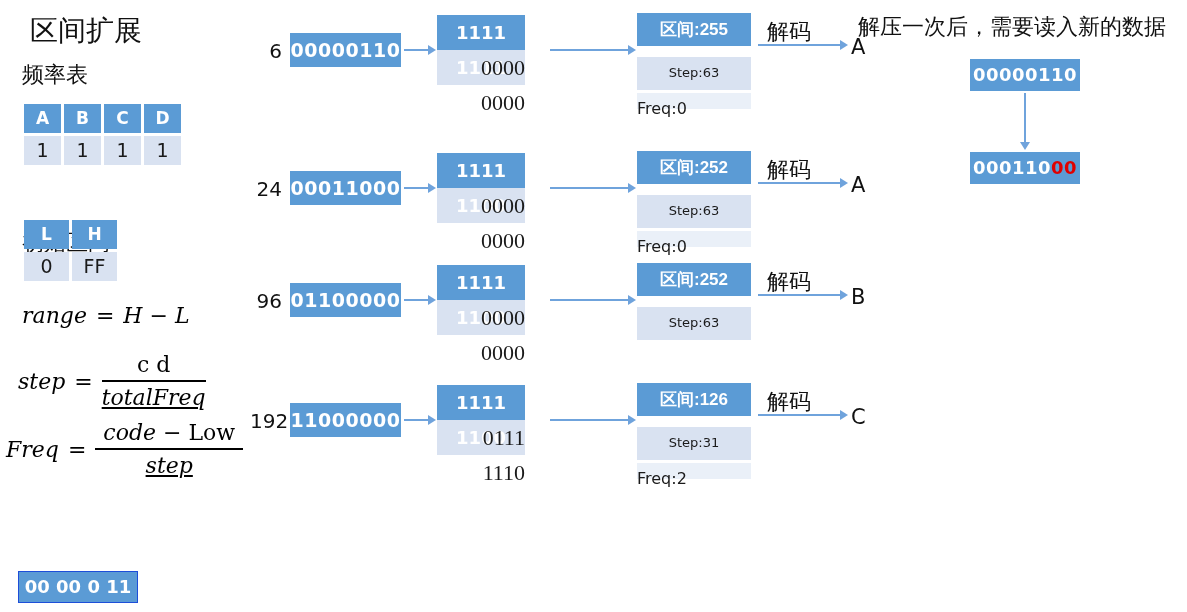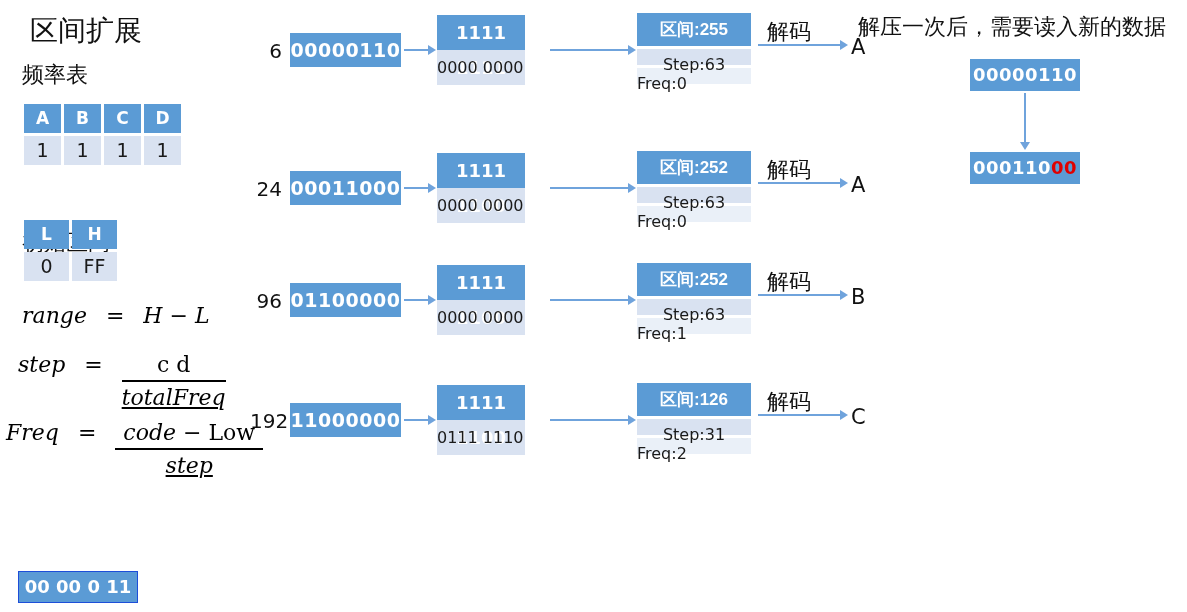--- a/index.html
+++ b/index.html
@@ -22,44 +22,44 @@
   .mini-table .hcell{
     background:#5B9BD5;color:#fff;font-weight:bold;font-size:17px;
     height:29px;line-height:29px;text-align:center;
   }
   .mini-table .vcell{
     background:#D9E2F1;color:#1a1a1a;font-size:19px;
     height:29px;line-height:29px;text-align:center;
   }
 
   
-  .formula{display:flex;gap:19px;font-family:"DejaVu Serif", serif;font-size:22px;color:#000;}
+  .formula{display:flex;align-items:center;gap:9px;font-family:"DejaVu Serif", serif;font-size:22px;color:#000;}
   .f-range{left:22px;top:303px;}
   .f-step{left:18px;top:352px;}
   .f-freq{left:6px;top:420px;}
   .it{font-style:italic;}
   .frac{display:inline-block;text-align:center;vertical-align:middle;}
   .frac .fnum{display:block;border-bottom:2px solid #000;padding:0 8px 3px 8px;}
   .frac .fden{display:block;padding-top:3px;text-decoration:underline;}
 
   
   .flow-row{position:absolute;left:250px;width:640px;height:125px;}
   .r1{top:13px;} .r2{top:151px;} .r3{top:263px;} .r4{top:383px;}
 
   .fr-num{position:absolute;left:0;top:26px;width:32px;text-align:right;font-size:20px;color:#111;}
   .fr-input{
     position:absolute;left:40px;top:20px;width:111px;height:34px;line-height:34px;
     background:#5B9BD5;color:#fff;font-weight:bold;font-size:19px;text-align:center;letter-spacing:0.5px;
   }
   .fr-stack{position:absolute;left:187px;top:2px;width:88px;}
   .fr-stack .stk-top{height:35px;line-height:35px;background:#5B9BD5;color:#fff;font-weight:bold;font-size:18px;text-align:center;}
-  .fr-stack .stk-bot{height:35px;line-height:35px;background:#D9E2F1;color:#1a1a1a;font-size:16px;text-align:left;}
+  .fr-stack .stk-bot{height:35px;line-height:35px;background:#D9E2F1;color:#1a1a1a;font-size:22px;text-align:right;font-family:Liberation Serif, serif;}
   .fr-panel{position:absolute;left:387px;top:0;width:114px;}
-  .fr-panel .p-hdr{height:33px;line-height:33px;background:#5B9BD5;color:#fff;font-weight:bold;font-size:17px;text-align:center;margin-bottom:3px;}
-  .fr-panel .p-row1{height:16px;line-height:31px;background:#D9E2F1;font-size:16px;text-align:center;margin-bottom:3px;}
+  .fr-panel .p-hdr{height:33px;line-height:33px;background:#5B9BD5;color:#fff;font-weight:bold;font-size:17px;text-align:center;margin-bottom:11px;}
+  .fr-panel .p-row1{height:33px;line-height:31px;background:#D9E2F1;font-size:13px;text-align:center;margin-bottom:3px;}
   .fr-panel .p-row2{height:16px;line-height:31px;background:#EAF0F8;font-size:16px;text-align:left;}
   .fr-decode{position:absolute;left:517px;top:4px;font-size:22px;color:#111;}
   .fr-letter{position:absolute;left:601px;top:22px;font-size:21px;color:#111;}
 
   
   .h-arrow{position:absolute;height:2px;background:#6FA3DC;}
   .h-arrow::after{
     content:"";position:absolute;right:-2px;top:-4px;width:0;height:0;
     border-left:8px solid #6FA3DC;border-top:5px solid transparent;border-bottom:5px solid transparent;
   }
@@ -184,21 +184,20 @@
     <div class="fr-input">01100000</div>
     <div class="h-arrow fr-arrow1"></div>
     <div class="fr-stack">
       <div class="stk-top">1111 1100</div>
       <div class="stk-bot">0000 0000</div>
     </div>
     <div class="h-arrow fr-arrow2"></div>
     <div class="fr-panel">
       <div class="p-hdr cn">区间:252</div>
       <div class="p-row1">Step:63</div>
-      <div class="p-row2">Freq:1</div>
     </div>
     <div class="fr-decode cn">解码</div>
     <div class="h-arrow fr-arrow3"></div>
     <div class="fr-letter">B</div>
   </div>
 
   <div class="flow-row r4">
     <div class="fr-num">192</div>
     <div class="fr-input">11000000</div>
     <div class="h-arrow fr-arrow1"></div>

